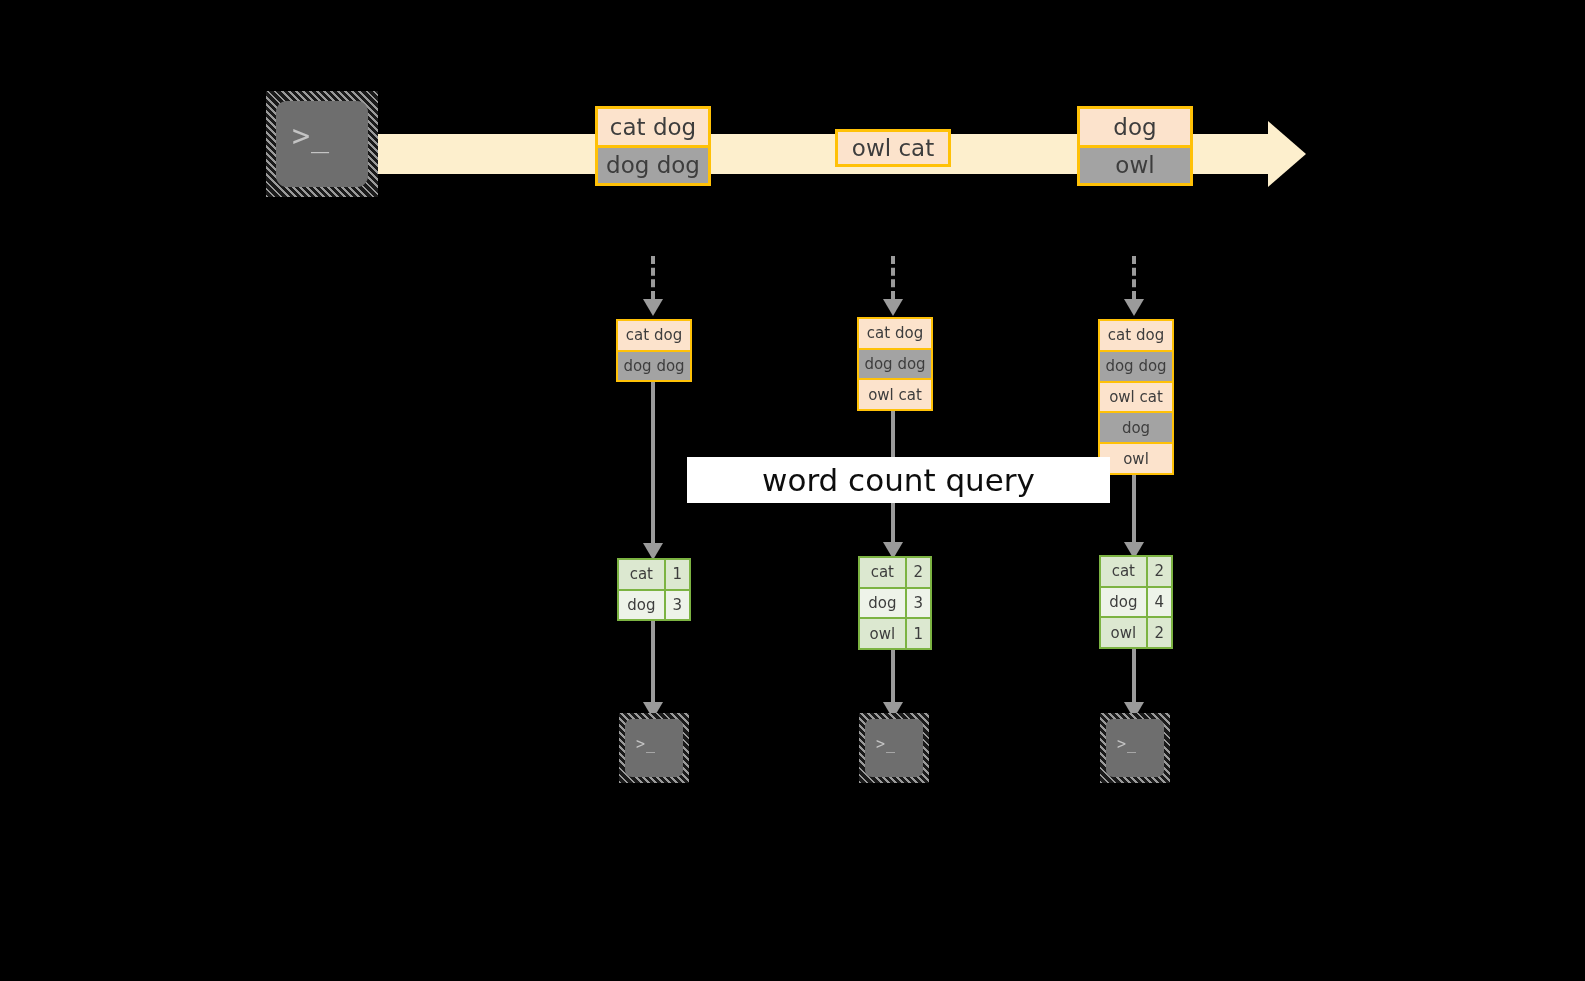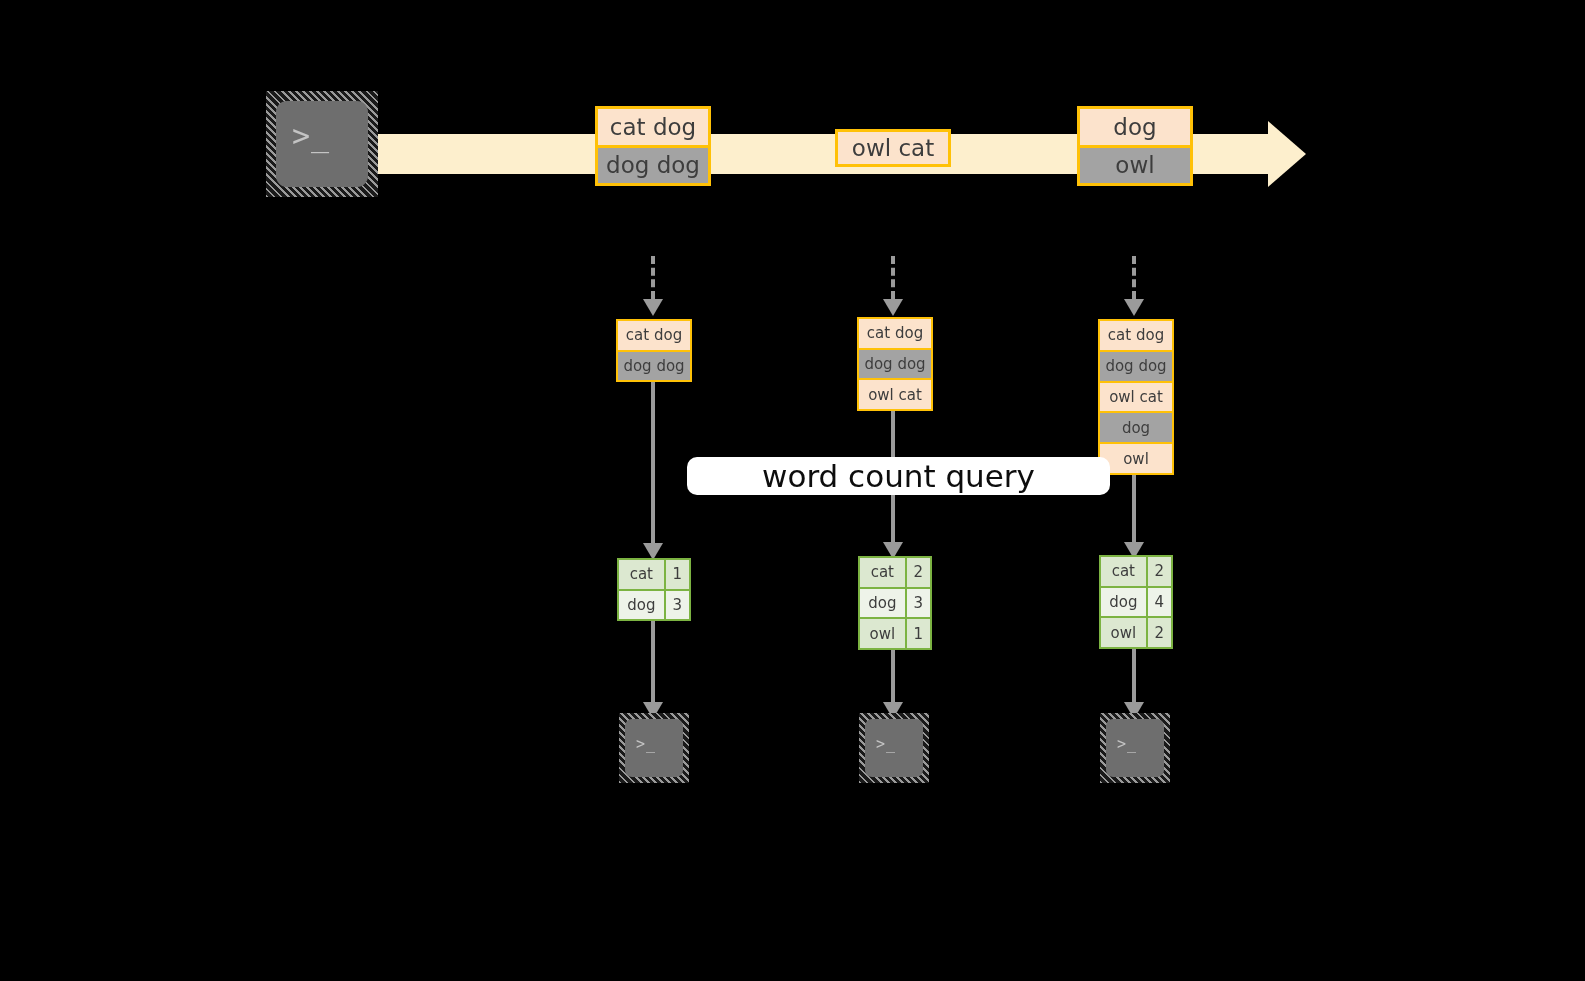--- a/index.html
+++ b/index.html
@@ -221,21 +221,21 @@
   </div>
   <div class="conn" style="left:883px; top:411px; width:20px; height:148px;">
     <div class="shaft" style="height:131px;"></div>
     <div class="head"></div>
   </div>
   <div class="conn" style="left:1124px; top:475px; width:20px; height:84px;">
     <div class="shaft" style="height:67px;"></div>
     <div class="head"></div>
   </div>
 
-  <div class="banner" style="left:687px; top:457px; width:423px; height:38px;border-radius:10px;">
+  <div class="banner" style="left:687px; top:457px; width:423px; height:46px;">
     <span>word count query</span>
   </div>
 
   <div class="res" style="left:617px; top:558px; width:74px; height:63px;">
     <div class="res-row shade">
       <span class="res-cell key">cat</span>
       <span class="res-cell val">1</span>
     </div>
     <div class="res-row plain">
       <span class="res-cell key">dog</span>

